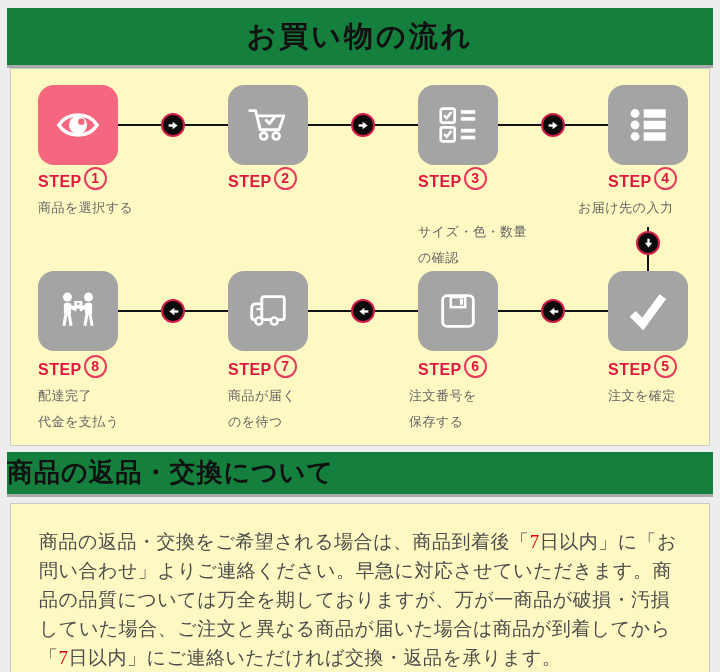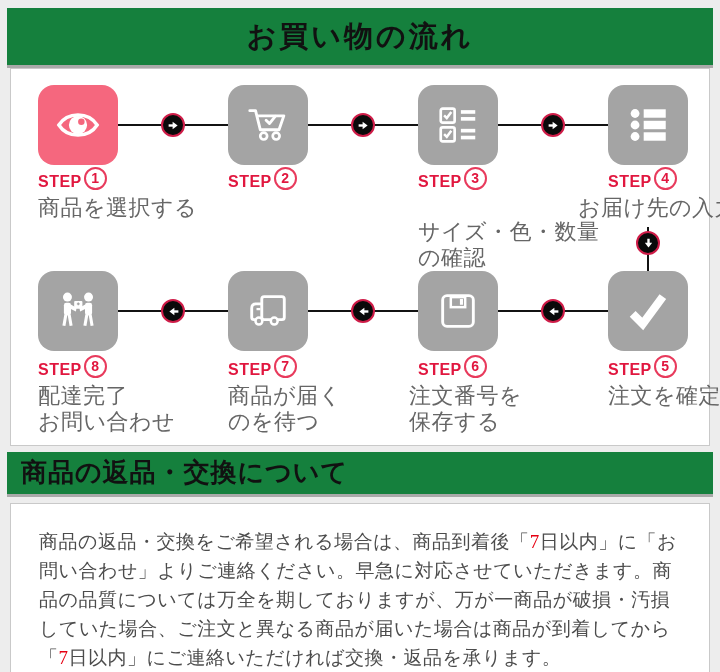--- a/index.html
+++ b/index.html
@@ -17,24 +17,24 @@
     font-weight:600;
   }
   #flow-header{
     margin:8px 7px 0;
     height:57px;line-height:57px;
     text-align:center;font-size:29px;letter-spacing:3px;
   }
   #returns-header{
     margin:6px 7px 0;
     height:42px;line-height:42px;
-    text-align:left;padding-left:14px;font-size:26px;letter-spacing:1px;
+    text-align:left;font-size:26px;letter-spacing:1px;
   }
   .panel{
-    background:#ffffff;border:1px solid #c9c9c9;margin:0 10px;
+    background:#fef9c3;border:1px solid #c9c9c9;margin:0 10px;
   }
   #flow-panel{height:376px;position:relative;}
   #returns-panel{
     margin-top:6px;
     padding:8px 13px 10px;
     font-size:19px;line-height:29px;color:#4c4c4c;
     letter-spacing:0.5px;
   }
   
   .step-box{
@@ -50,21 +50,21 @@
     height:22px;line-height:22px;
   }
   .step-num{
     display:inline-flex;width:19px;height:19px;margin-left:2px;
     border:2px solid #e83a5c;border-radius:50%;
     align-items:center;justify-content:center;
     font-size:14px;line-height:19px;color:#e1173f;
     transform:translateY(-4px);
   }
   .step-desc{
-    position:absolute;color:#666;font-size:22px;line-height:26px;
+    position:absolute;color:#666;font-size:13px;line-height:26px;
     white-space:pre-line;width:186px;letter-spacing:0.5px;
   }
   
   .conn{position:absolute;background:#131313;}
   .badge{
     position:absolute;width:20px;height:20px;border-radius:50%;
     background:#0a0a0a;border:2px solid #cf1c48;
     display:flex;align-items:center;justify-content:center;
   }
   .badge svg{width:13px;height:13px;display:block;}
@@ -262,21 +262,21 @@
       <span class="step-num">7</span>
   </div>
   <div class="step-desc pos-d7">商品が届く
 のを待つ</div>
 
   <div class="step-label pos-l8">
     <span>STEP</span>
       <span class="step-num">8</span>
   </div>
   <div class="step-desc pos-d8">配達完了
-お問い合わせ</div>
+代金を支払う</div>
 
 </div>
 
 <div id="returns-header" class="bar">
   <span>商品の返品・交換について</span>
 </div>
 
 <div id="returns-panel" class="panel">
   <p style="margin:15px;font-family:Liberation Serif, serif;"><span>商品の返品・交換をご希望される場合は、商品到着後「</span><span class="hl">7</span><span>日以内」に「お問い合わせ」よりご連絡ください。早急に対応させていただきます。商品の品質については万全を期しておりますが、万が一商品が破損・汚損していた場合、ご注文と異なる商品が届いた場合は商品が到着してから「</span><span class="hl">7</span><span>日以内」にご連絡いただければ交換・返品を承ります。</span></p>
 </div>

